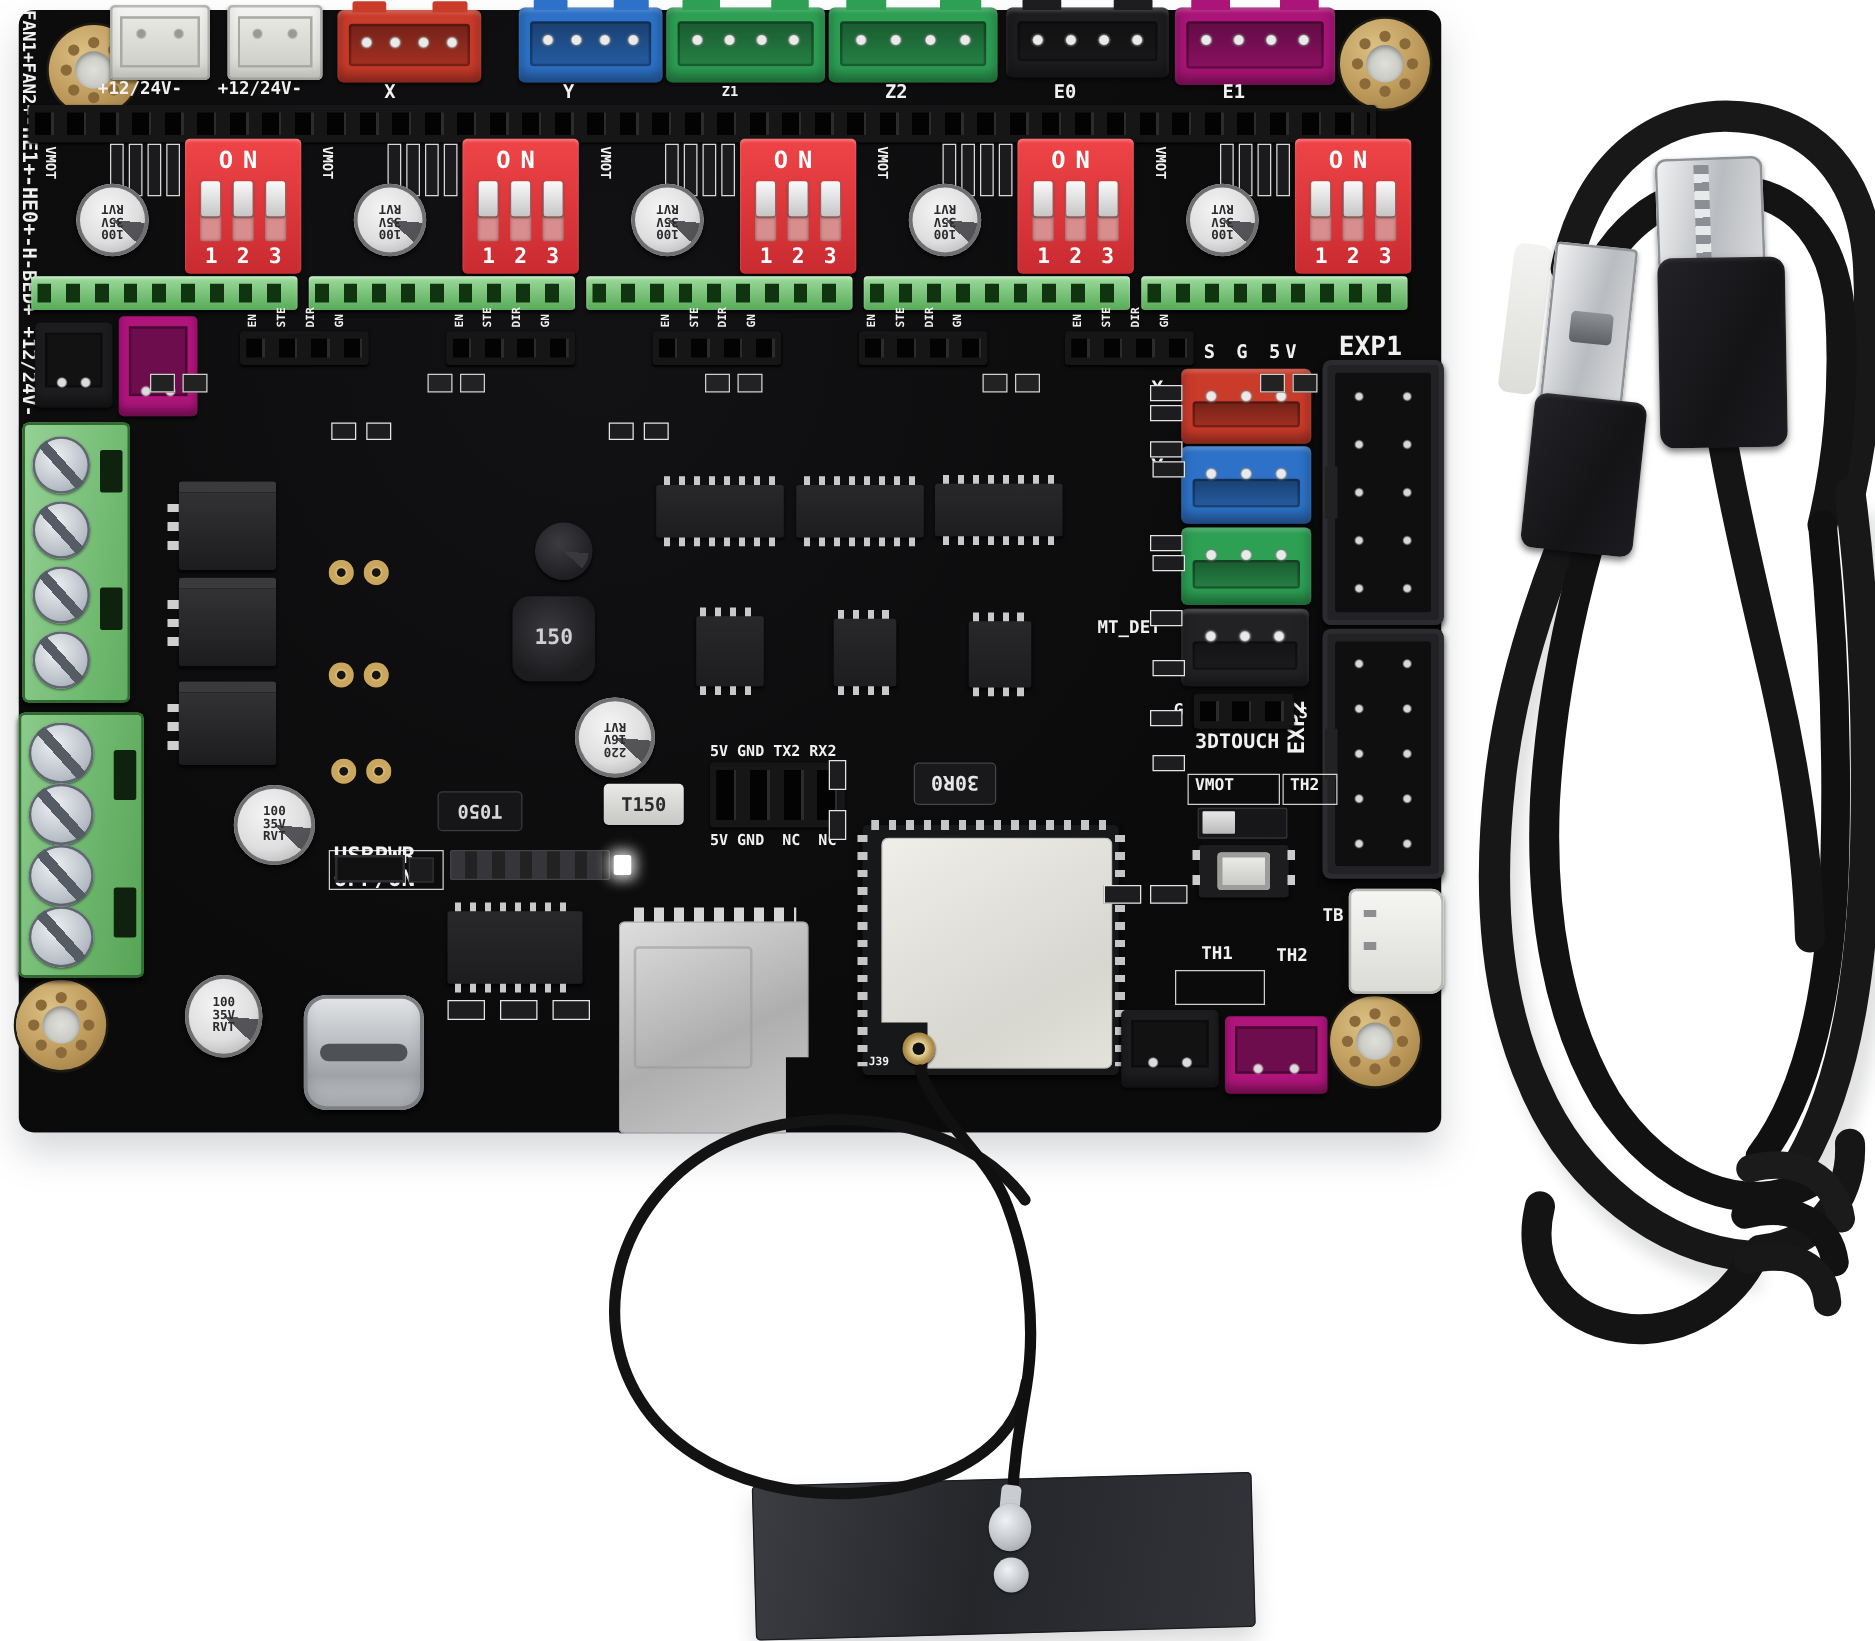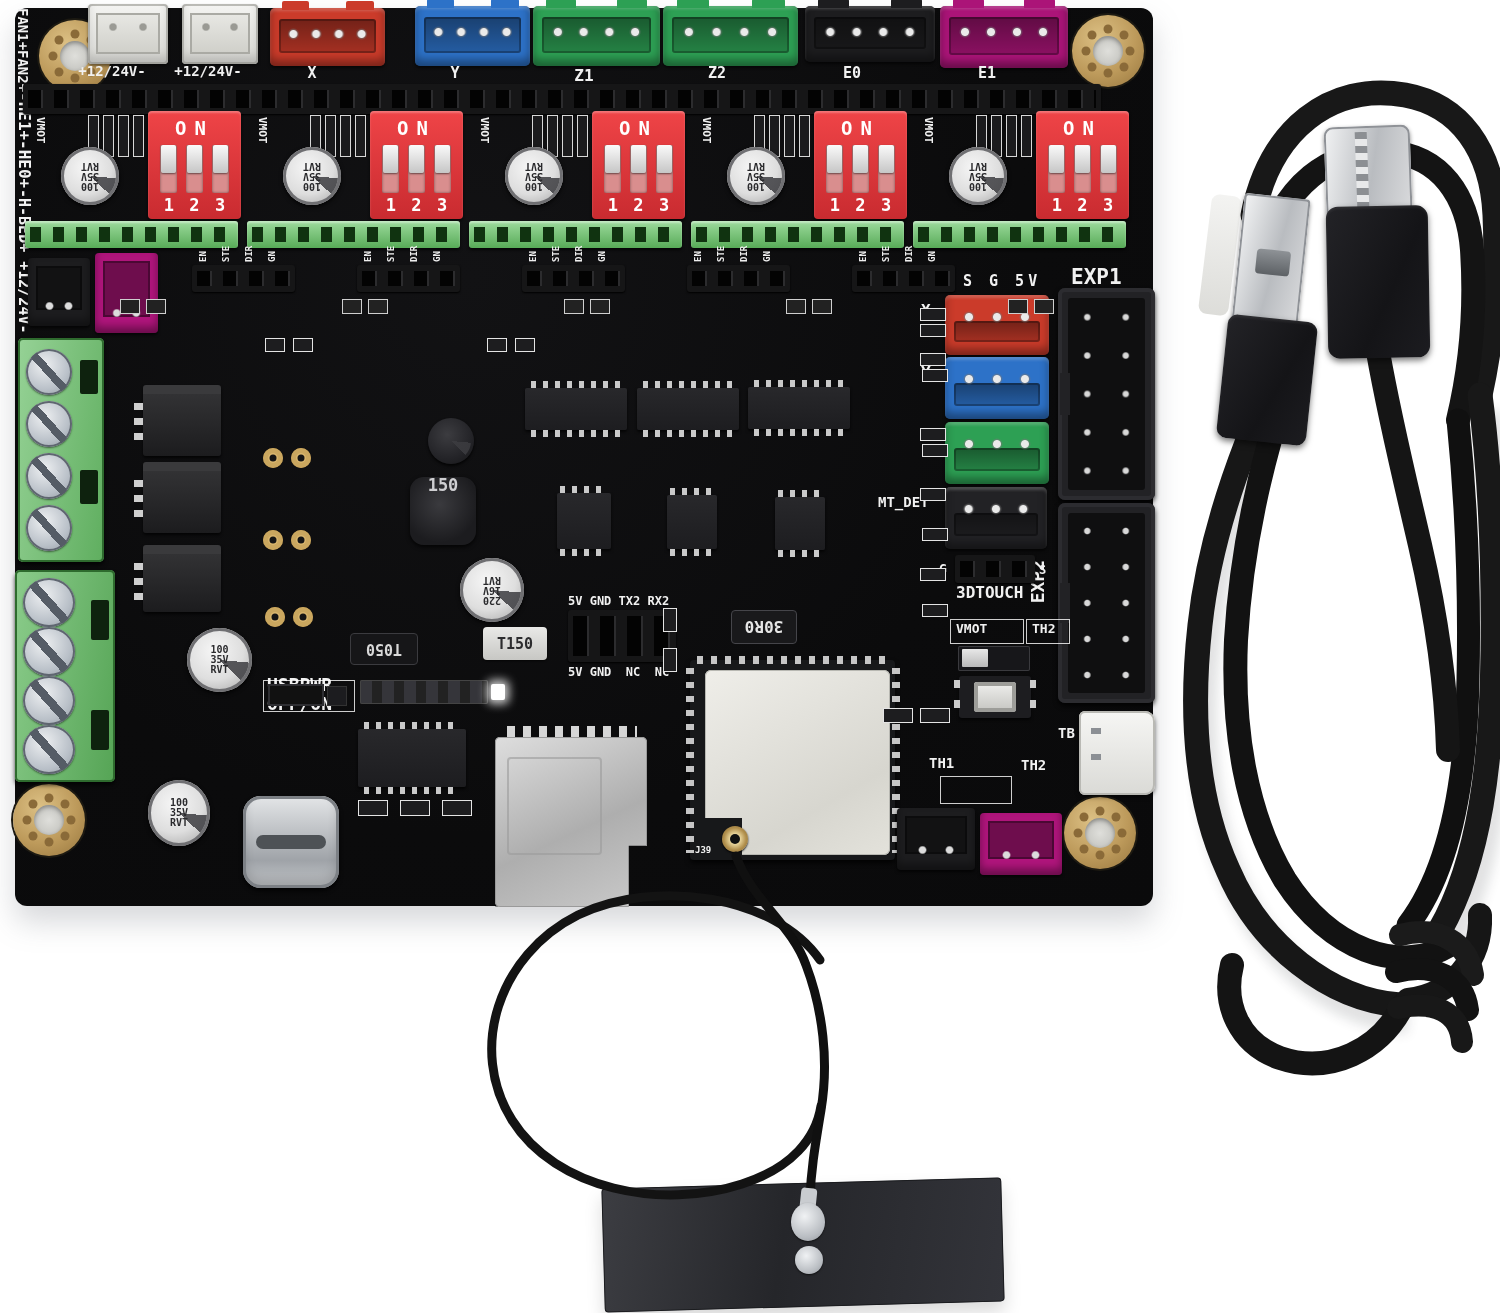--- a/index.html
+++ b/index.html
@@ -237,21 +237,21 @@
         <span class="tabL"></span>
         <span class="tabR"></span>
         <div class="well"></div>
         <div class="pins4"></div>
       </div>
 
     <div class="lbl silk" style="left:52px;top:56px;width:90px;font-size:14px;">+12/24V-</div>
     <div class="lbl silk" style="left:148px;top:56px;width:90px;font-size:14px;">+12/24V-</div>
     <div class="lbl silk" style="left:252px;top:58px;width:90px;font-size:15px;">X</div>
     <div class="lbl silk" style="left:395px;top:58px;width:90px;font-size:15px;">Y</div>
-    <div class="lbl silk" style="left:524px;top:60px;width:90px;font-size:16px;">Z1</div>
+    <div class="lbl silk" style="left:524px;top:60px;width:90px;font-size:11px;">Z1</div>
     <div class="lbl silk" style="left:657px;top:58px;width:90px;font-size:15px;">Z2</div>
     <div class="lbl silk" style="left:792px;top:58px;width:90px;font-size:15px;">E0</div>
     <div class="lbl silk" style="left:927px;top:58px;width:90px;font-size:15px;">E1</div>
 
     <div class="fhdr" style="left:8px;top:76px;width:1078px;height:30px;">
         <div class="holes"></div>
       </div>
 
     <div class="sideconn" style="left:13px;top:250px;width:62px;height:68px;background:#1d1d1f;">
         <div class="well"></div>
@@ -283,21 +283,21 @@
       <span class="slot" style="top:30px;height:40px;"></span>
         <span class="slot" style="top:140px;height:40px;"></span>
     </div>
     <div class="silk vtext" style="left:106px;top:560px;font-size:15px;">-H-BED+ +12/24V-</div>
 
     <div class="fet" style="left:128px;top:377px;width:78px;height:62px;"></div>
     <div class="fet" style="left:128px;top:454px;width:78px;height:62px;"></div>
     <div class="fet" style="left:128px;top:537px;width:78px;height:58px;"></div>
 
     <div class="cap" style="left:413px;top:410px;width:46px;height:46px;background:radial-gradient(circle at 42% 36%, #3c3c40, #242428 60%, #151517);box-shadow:0 2px 3px #000c;"></div>
-    <div class="abs" style="left:395px;top:469px;width:66px;height:68px;border-radius:14px;background:radial-gradient(circle at 45% 40%, #3a3a3e, #1c1c1f 70%);box-shadow:0 2px 4px #000c;display:flex;justify-content:center;">
+    <div class="abs" style="left:395px;top:469px;width:66px;height:68px;border-radius:14px;background:radial-gradient(circle at 45% 40%, #3a3a3e, #1c1c1f 70%);box-shadow:0 2px 4px #000c;display:flex;align-items:center;justify-content:center;">
       <span class="silk" style="font-size:17px;color:#cfcfd2;">150</span>
     </div>
     <div class="cap" style="left:445px;top:550px;width:64px;height:64px;">
       <div class="ctxt flip">
           <div>220</div>
           <div>16V</div>
           <div>RVT</div>
         </div>
     </div>
     <div class="cap" style="left:172px;top:620px;width:65px;height:64px;">
@@ -425,21 +425,21 @@
     <div class="obox" style="left:1011px;top:611px;width:42px;height:23px;"></div>
     <div class="silk" style="left:1017px;top:614px;font-size:13px;position:absolute;">TH2</div>
     <div class="slide" style="left:943px;top:638px;width:72px;height:25px;"></div>
     <div class="pushbtn" style="left:944px;top:668px;width:72px;height:42px;">
         <div class="capk"></div>
       </div>
 
     <div class="silk" style="left:1043px;top:718px;font-size:14px;position:absolute;">TB</div>
     <div class="tbjst" style="left:1064px;top:703px;width:76px;height:84px;"></div>
 
-    <div class="silk" style="left:914px;top:748px;font-size:14px;position:absolute;">TH1</div>
+    <div class="silk" style="left:946px;top:748px;font-size:14px;position:absolute;">TH1</div>
     <div class="silk" style="left:1006px;top:750px;font-size:14px;position:absolute;">TH2</div>
     <div class="obox" style="left:925px;top:768px;width:70px;height:26px;"></div>
 
     <div class="sideconn" style="left:882px;top:800px;width:78px;height:62px;background:#1d1d1f;">
         <div class="well"></div>
         <div class="p2"></div>
       </div>
     <div class="sideconn" style="left:965px;top:805px;width:82px;height:62px;background:#b0157c;">
         <div class="well"></div>
         <div class="p2"></div>

